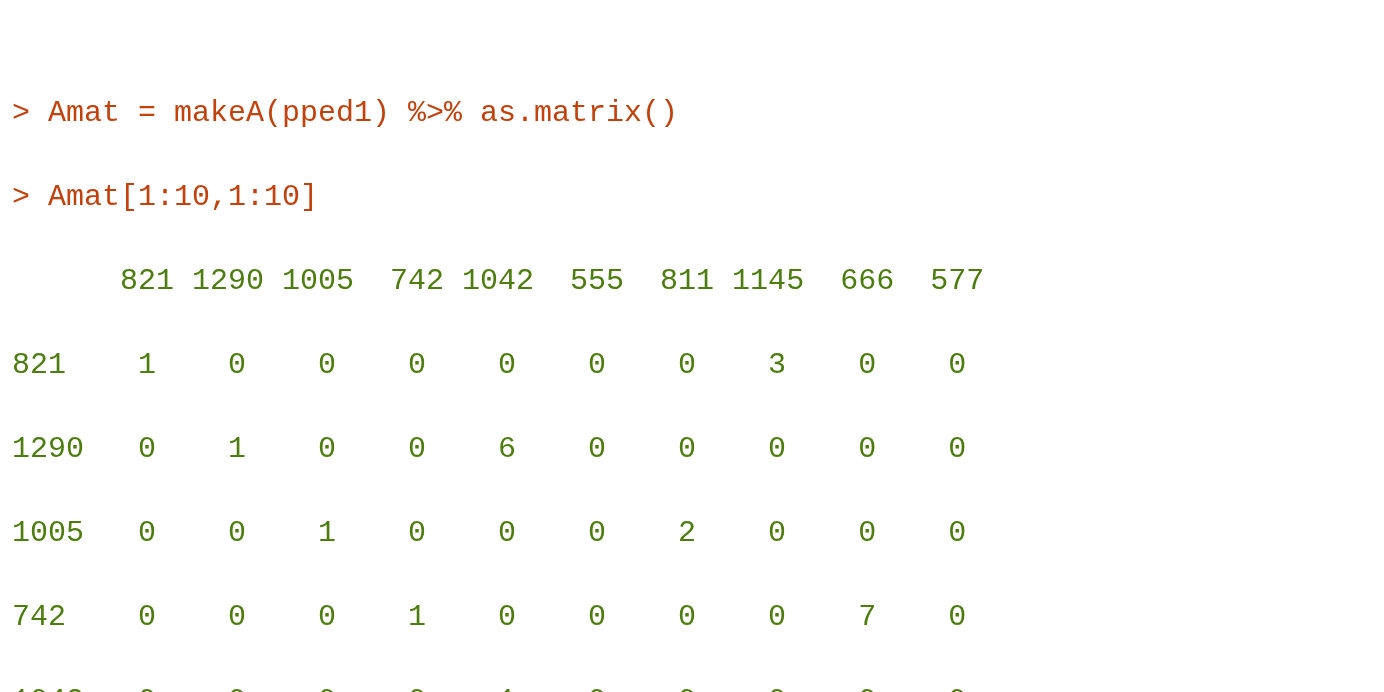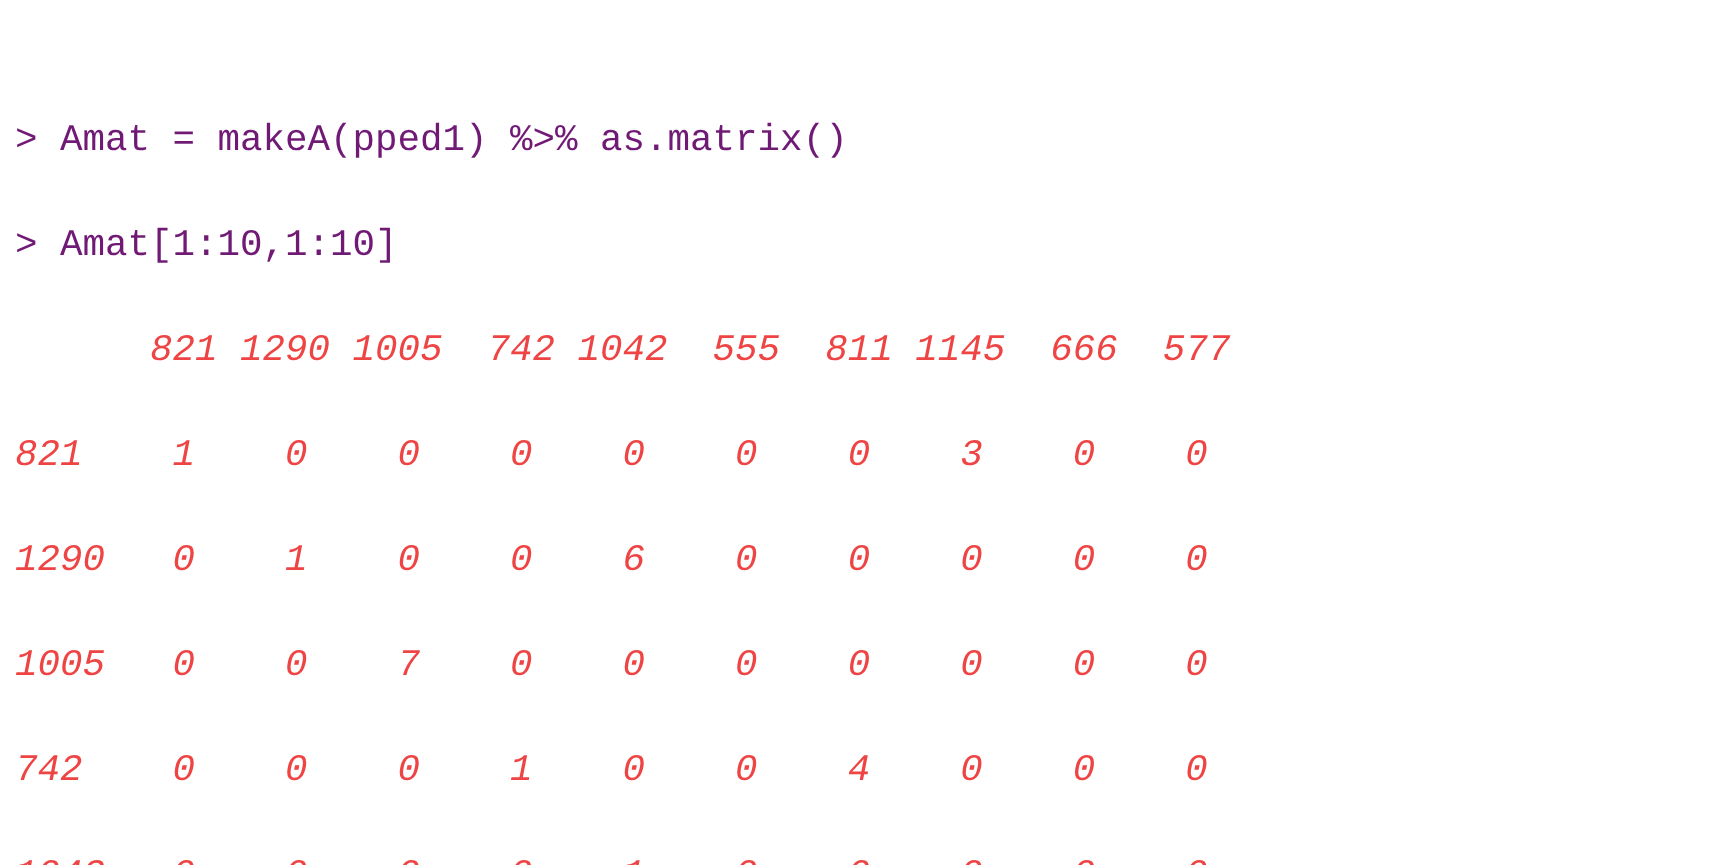--- a/index.html
+++ b/index.html
@@ -6,43 +6,42 @@
       margin: 0;
       padding: 8px 12px;
       background: #ffffff;
       font-family: "Consolas", "Menlo", "Courier New", monospace;
       font-size: 30px;
       line-height: 1.4;
       color: #000000;
       white-space: pre;
     }
     .cmd {
-      color: #701a75;
+      color: #c2410c;
     }
     .out {
-      color: #ef4444;
-      font-style: italic;
+      color: #4d7c0f;
     }
   </style>
 </head>
 <body>
 
 <span class="cmd">&gt; Amat = makeA(pped1) %&gt;% as.matrix()
 </span>
 <span class="cmd">&gt; Amat[1:10,1:10]
 </span>
 <span class="out">      821 1290 1005  742 1042  555  811 1145  666  577
 </span>
 <span class="out">821    1    0    0    0    0    0    0    3    0    0
 </span>
 <span class="out">1290   0    1    0    0    6    0    0    0    0    0
 </span>
-<span class="out">1005   0    0    7    0    0    0    0    0    0    0
+<span class="out">1005   0    0    1    0    0    0    2    0    0    0
 </span>
-<span class="out">742    0    0    0    1    0    0    4    0    0    0
+<span class="out">742    0    0    0    1    0    0    0    0    7    0
 </span>
 <span class="out">1042   0    0    0    0    1    0    0    0    0    0
 </span>
 
 
 
 
 
 
 

